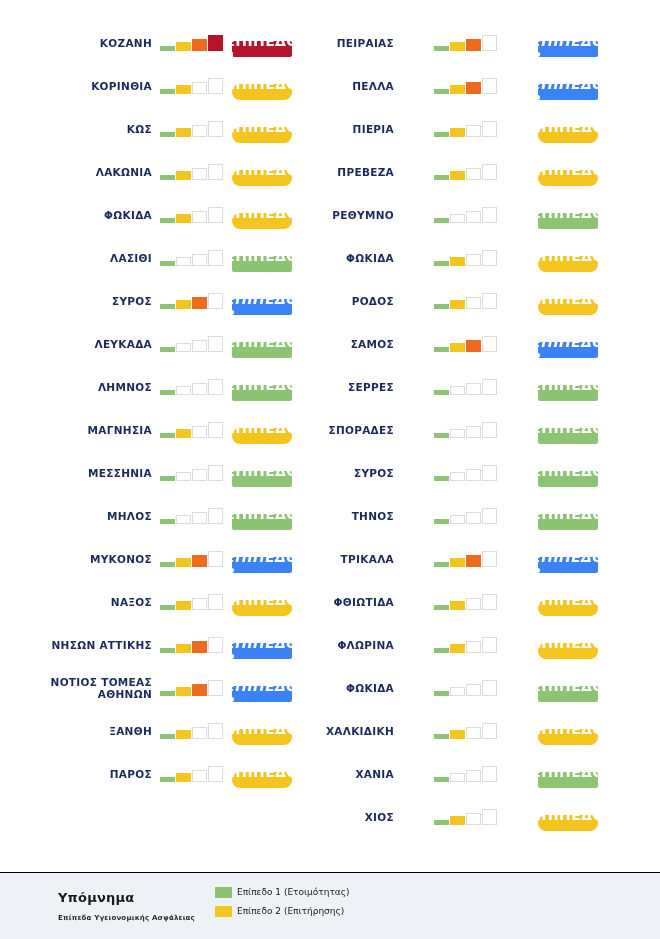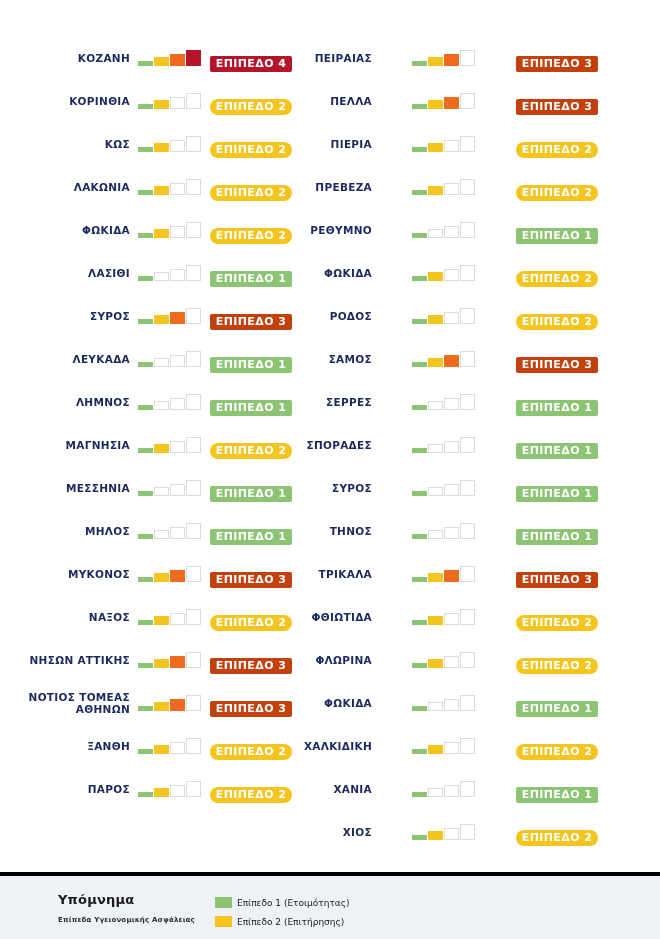--- a/index.html
+++ b/index.html
@@ -22,21 +22,21 @@
   
   .columns {
     position: absolute;
     top: 0; left: 0;
     width: 660px;
     height: 862px;
     display: flex;
   }
   .col {
     width: 330px;
-    padding-top: 36px;
+    padding-top: 21px;
     display: flex;
     flex-direction: column;
   }
 
   
   .row {
     height: 43px;
     display: flex;
     align-items: center;
     justify-content: flex-end;
@@ -74,47 +74,47 @@
   .seg.s2 { height: 9px;  }
   .seg.s3 { height: 12px; }
   .seg.s4 { height: 16px; }
   .seg.f1 { background: #8cc474; border-color: #8cc474; }
   .seg.f2 { background: #f4c51e; border-color: #f4c51e; }
   .seg.f3 { background: #ed6b1f; border-color: #ed6b1f; }
   .seg.f4 { background: #b5152a; border-color: #b5152a; }
 
   
   .badge {
-    width: 82px;
+    width: 60px;
     height: 16px;
     border-radius: 2px;
     color: #ffffff;
-    font-size: 11px;
+    font-size: 14px;
     font-weight: bold;
     letter-spacing: 0.4px;
     display: flex;
     align-items: center;
     justify-content: center;
     flex: 0 0 auto;
     margin-top: 12px;
   }
   .badge.lv1 { background: #8cc474; }
   .badge.lv2 { background: #f4c51e; border-radius: 8px; }
-  .badge.lv3 { background: #c2410c; }
+  .badge.lv3 { background: #3b82f6; font-style: italic; }
   .badge.lv4 { background: #b5152a; }
 
   
   #legend {
     position: absolute;
     left: 0;
     top: 872px;
     width: 660px;
     height: 67px;
     background: #eef1f5;
-    border-top: 4px solid #000000;
+    border-top: 1px solid #000000;
     display: flex;
     align-items: center;
   }
   .legend-title-box {
     width: 215px;
     padding-left: 58px;
   }
   .legend-title {
     color: #1a1a1a;
     font-size: 13px;
@@ -128,21 +128,21 @@
     letter-spacing: 0.2px;
     margin-top: 9px;
   }
   .legend-cols {
     display: flex;
     flex: 1;
   }
   .legend-col { width: 215px; }
   .legend-item {
     display: flex;
-    align-items: flex-end;
+    align-items: flex-start;
     height: 19px;
   }
   .legend-swatch {
     width: 17px;
     height: 11px;
     margin-right: 5px;
     flex: 0 0 auto;
   }
   .legend-label {
     color: #1a1a1a;

